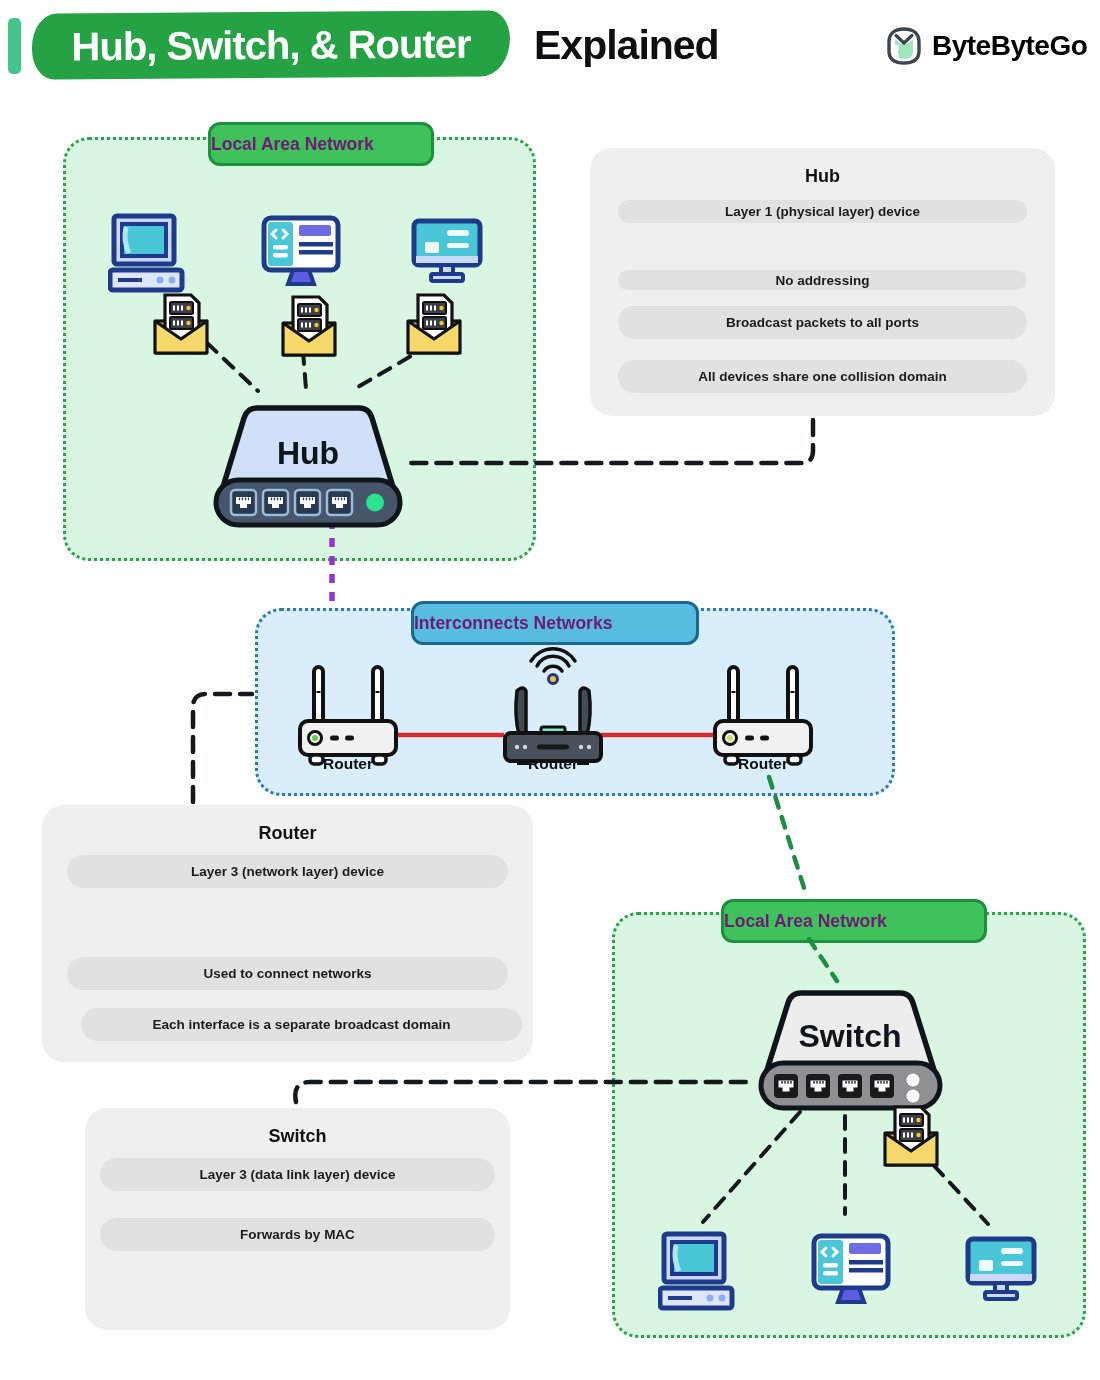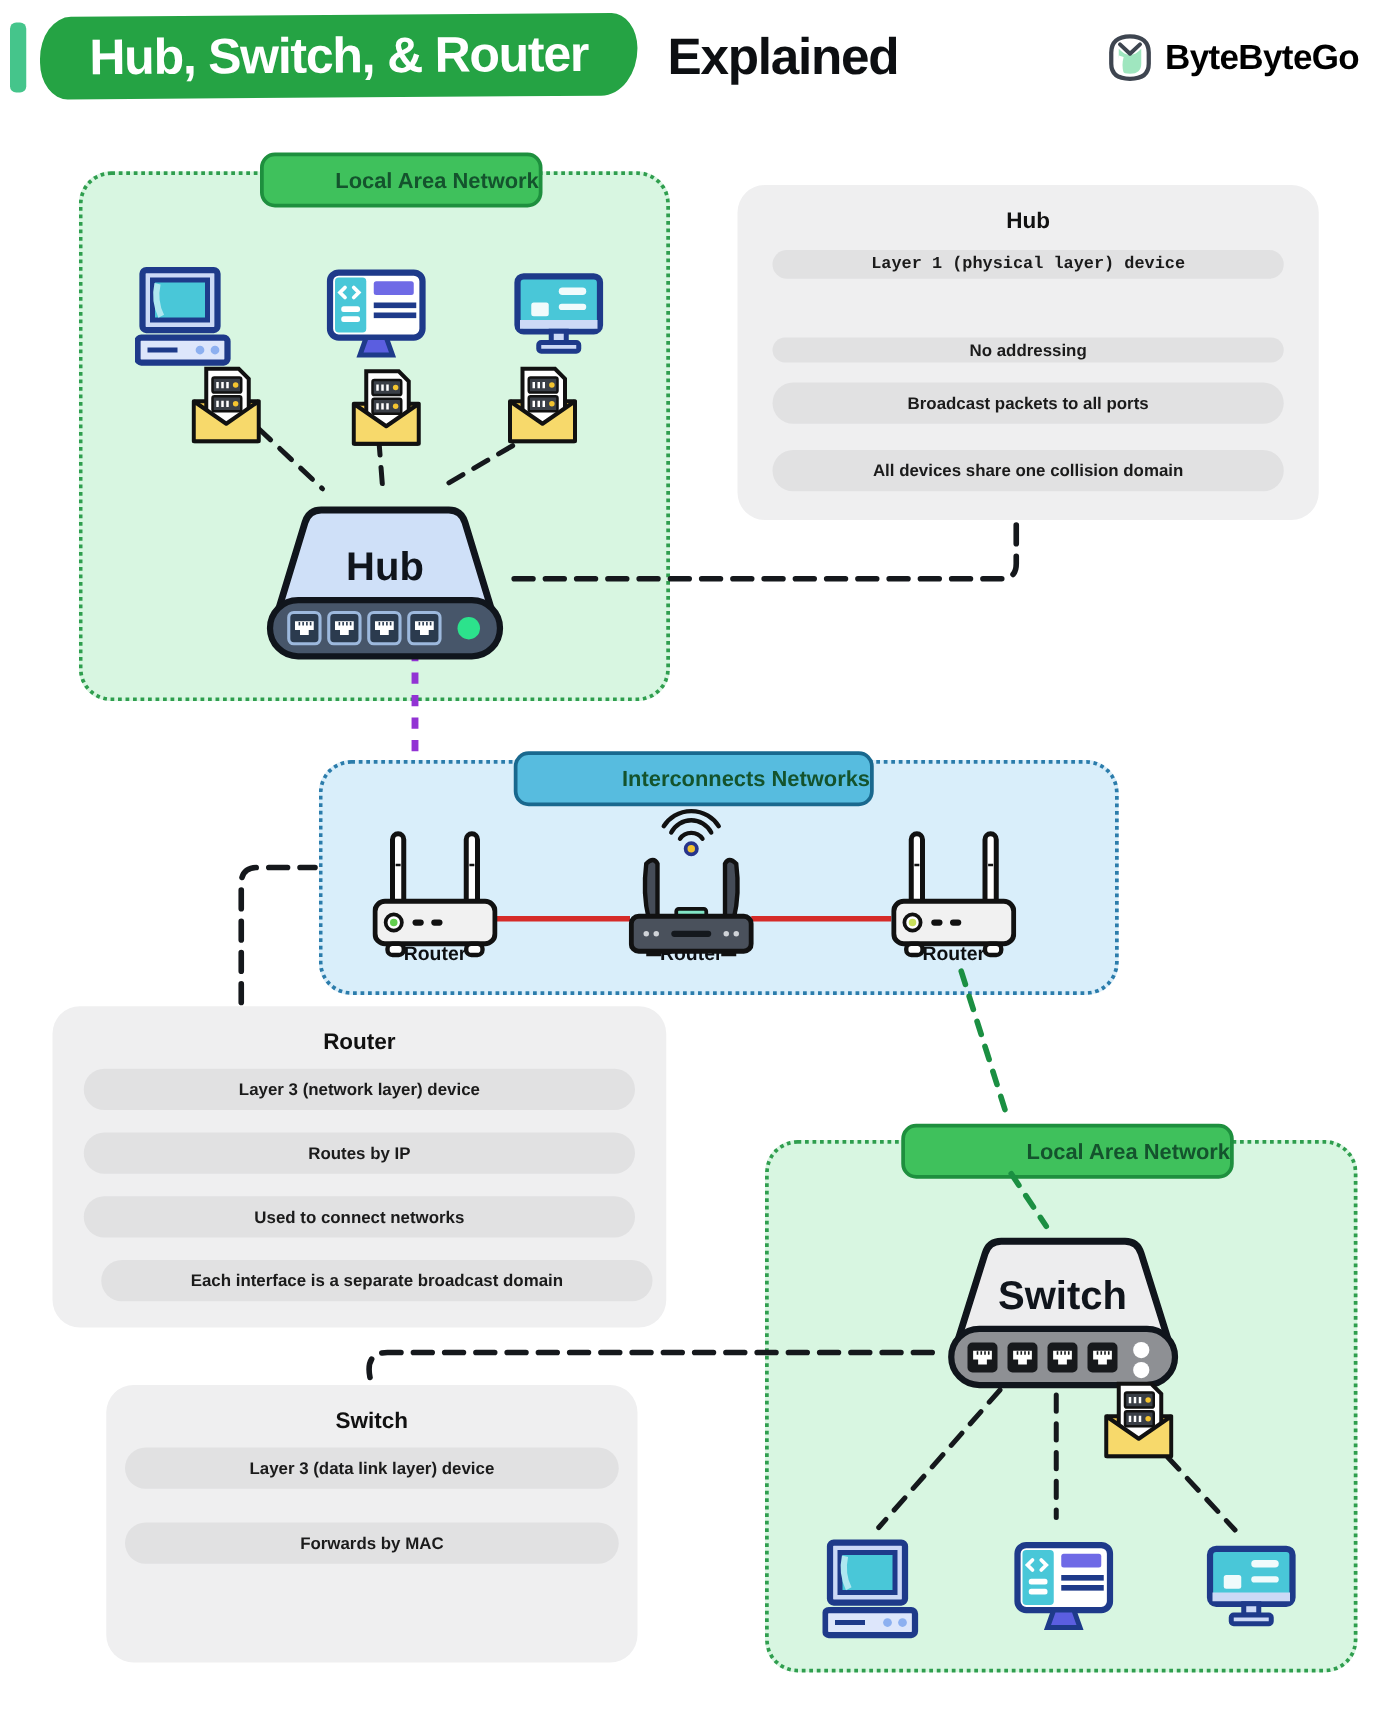--- a/index.html
+++ b/index.html
@@ -14,21 +14,21 @@
     display:flex;align-items:center;justify-content:center;}
   .title-blob span{color:#fff;font-size:40px;font-weight:800;letter-spacing:-1px;}
   .title-rest{left:534px;top:12px;height:66px;display:flex;align-items:center;
     font-size:41px;font-weight:800;color:#0d0f12;letter-spacing:-1px;}
   .brand{left:884px;top:26px;display:flex;align-items:center;gap:8px;}
   .brand-text{font-size:28px;font-weight:700;color:#000000;letter-spacing:-.5px;}
 
   
   .lanbox{background:#d8f6e1;border:3.5px dotted #2f9e4e;border-radius:26px;}
   .bluebox{background:#d9eefa;border:3.5px dotted #2b7cab;border-radius:26px;}
-  .tag{display:flex;align-items:center;justify-content:flex-end;font-size:17.5px;font-weight:800;color:#14532d;border-radius:12px;}
+  .tag{display:flex;align-items:center;justify-content:flex-start;font-size:17.5px;font-weight:800;color:#701a75;border-radius:12px;}
   .tag.green{background:#3fc15c;border:3px solid #1e8f3e;}
   .tag.blue{background:#57bcdf;border:3px solid #19688e;}
 
   .infobox{background:#efeff0;border-radius:22px;}
   .info-title{position:absolute;left:0;right:0;text-align:center;font-size:18px;font-weight:800;color:#111;}
   .pill{position:absolute;background:#e1e1e2;border-radius:17px;display:flex;align-items:center;justify-content:center;
     font-size:13.5px;font-weight:700;color:#1b1b1b;}
 
   .router-label{position:absolute;text-align:center;font-size:15.5px;font-weight:700;color:#0d0f12;}
   .device{z-index:6;}
@@ -140,21 +140,21 @@
         <use href="#portb" x="50" y="87"></use>
         <use href="#portb" x="82" y="87"></use>
         <use href="#portb" x="114" y="87"></use>
       <circle cx="162" cy="99.5" r="9" fill="#2ce28c"></circle>
       <text x="95" y="61" text-anchor="middle" font-size="32" font-weight="800" fill="#10151c">Hub</text>
     </svg>
   </div>
 
   <div class="abs infobox" style="left:590px;top:148px;width:465px;height:268px;">
     <div class="info-title" style="top:18px;">Hub</div>
-    <div class="pill" style="left:28px;top:52px;width:409px;height:23px;font-family:Liberation Mono, monospace;">Layer 1 (physical layer) device</div>
+    <div class="pill" style="left:28px;top:52px;width:409px;height:23px;">Layer 1 (physical layer) device</div>
     <div class="pill" style="left:28px;top:122px;width:409px;height:20px;">No addressing</div>
     <div class="pill" style="left:28px;top:158px;width:409px;height:33px;">Broadcast packets to all ports</div>
     <div class="pill" style="left:28px;top:212px;width:409px;height:33px;">All devices share one collision domain</div>
   </div>
 
   <div class="abs bluebox" style="left:255px;top:608px;width:590px;height:182px;padding-left:44px;">
     <div class="abs tag blue" style="left:153px;top:-10px;width:282px;height:38px;">
       <span>Interconnects Networks</span>
     </div>
 
@@ -204,21 +204,20 @@
       <rect x="47" y="72.5" width="9" height="5" rx="2.5" fill="#111"></rect>
       <rect x="12" y="92" width="13" height="9" rx="4" fill="#fff" stroke="#111" stroke-width="3.5"></rect>
       <rect x="75" y="92" width="13" height="9" rx="4" fill="#fff" stroke="#111" stroke-width="3.5"></rect>
     </svg>
     <div class="router-label" style="left:455px;top:144px;width:100px;">Router</div>
   </div>
 
   <div class="abs infobox" style="left:42px;top:805px;width:491px;height:257px;">
     <div class="info-title" style="top:18px;">Router</div>
     <div class="pill" style="left:25px;top:50px;width:441px;height:33px;">Layer 3 (network layer) device</div>
-    <div class="pill" style="left:25px;top:101px;width:441px;height:33px;">Routes by IP</div>
     <div class="pill" style="left:25px;top:152px;width:441px;height:33px;">Used to connect networks</div>
     <div class="pill" style="left:39px;top:203px;width:441px;height:33px;">Each interface is a separate broadcast domain</div>
   </div>
 
   <div class="abs lanbox" style="left:612px;top:912px;width:468px;height:420px;">
     <div class="abs tag green" style="left:106px;top:-16px;width:260px;height:38px;">
       <span>Local Area Network</span>
     </div>
 
     <svg class="abs device" style="left:143px;top:73px;" width="185" height="124" viewBox="0 0 185 124">

